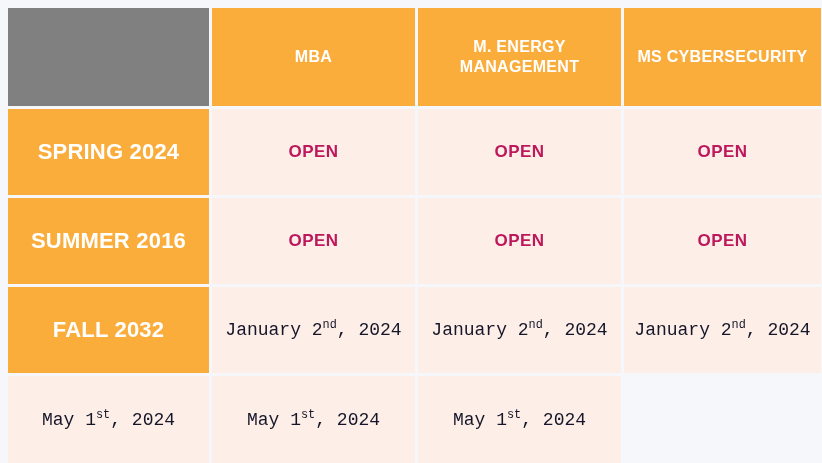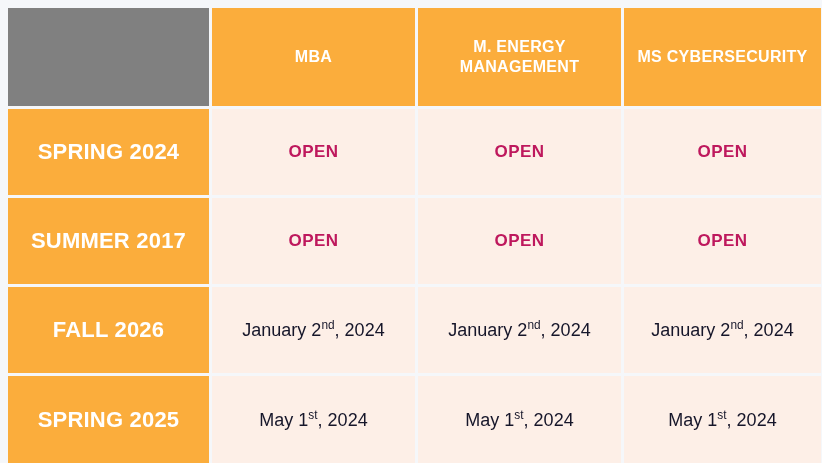--- a/index.html
+++ b/index.html
@@ -80,63 +80,63 @@
   }
 
   .ord {
     font-size: 0.66em;
     vertical-align: super;
     line-height: 0;
   }
 
   .date-text {
     white-space: nowrap;
+    font-family: Liberation Mono, monospace;
   }
 </style>
 </head>
 <body>
 
 <div id="deadline-table">
 
   <div class="cell corner-cell"></div>
 
   <div class="cell col-header">MBA</div>
 
   <div class="cell col-header">M. ENERGY MANAGEMENT</div>
 
   <div class="cell col-header">MS CYBERSECURITY</div>
 
   <div class="cell row-header">SPRING 2024</div>
   <div class="cell data-cell status-open">OPEN</div>
   <div class="cell data-cell status-open">OPEN</div>
   <div class="cell data-cell status-open">OPEN</div>
 
-  <div class="cell row-header">SUMMER 2017</div>
+  <div class="cell row-header">SUMMER 2016</div>
   <div class="cell data-cell status-open">OPEN</div>
   <div class="cell data-cell status-open">OPEN</div>
   <div class="cell data-cell status-open">OPEN</div>
 
-  <div class="cell row-header">FALL 2026</div>
+  <div class="cell row-header">FALL 2032</div>
   <div class="cell data-cell">
     <span class="date-text">
       <span>January 2</span><span class="ord">nd</span><span>, 2024</span>
     </span>
   </div>
   <div class="cell data-cell">
     <span class="date-text">
       <span>January 2</span><span class="ord">nd</span><span>, 2024</span>
     </span>
   </div>
   <div class="cell data-cell">
     <span class="date-text">
       <span>January 2</span><span class="ord">nd</span><span>, 2024</span>
     </span>
   </div>
 
-  <div class="cell row-header">SPRING 2025</div>
   <div class="cell data-cell">
     <span class="date-text">
       <span>May 1</span><span class="ord">st</span><span>, 2024</span>
     </span>
   </div>
   <div class="cell data-cell">
     <span class="date-text">
       <span>May 1</span><span class="ord">st</span><span>, 2024</span>
     </span>
   </div>

